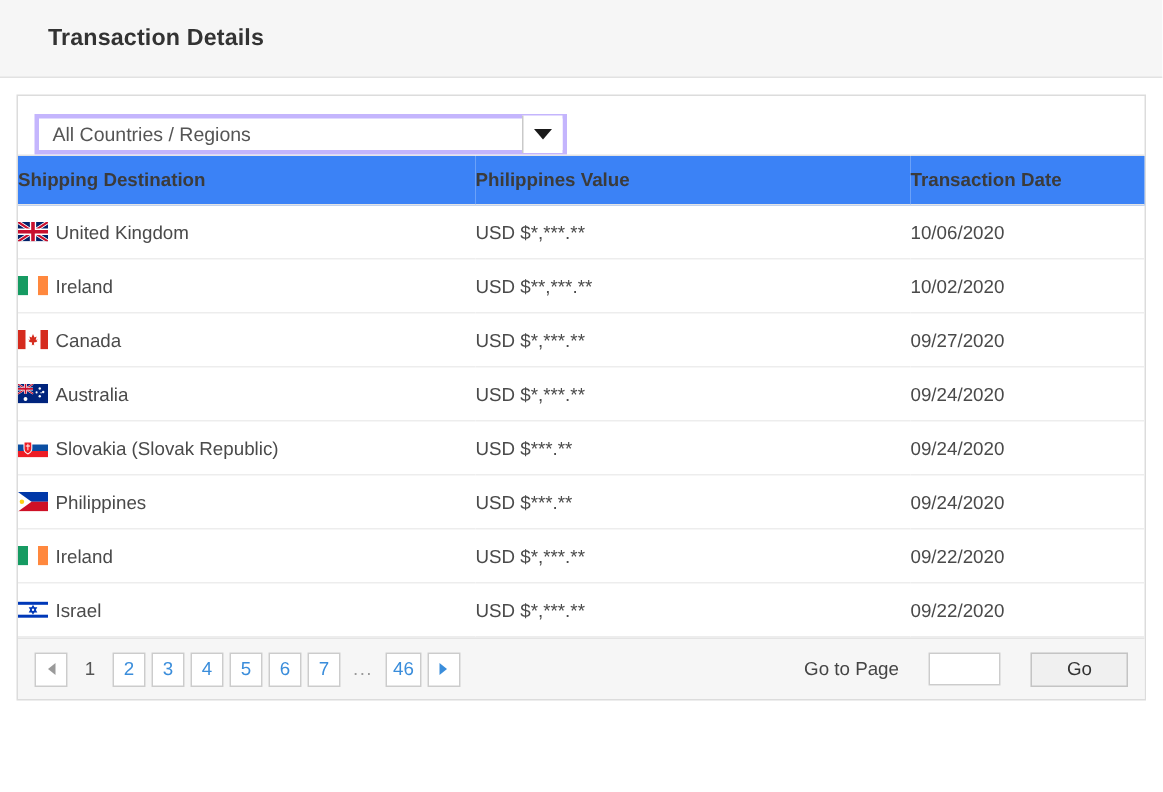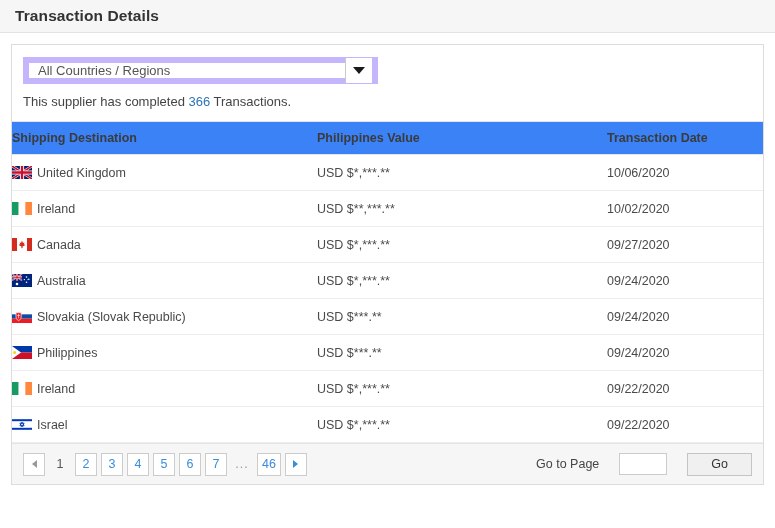--- a/index.html
+++ b/index.html
@@ -11,26 +11,26 @@
     width: 775px;
     height: 528px;
     font-family: "Liberation Sans", sans-serif;
     font-size: 13px;
     color: #333333;
     overflow: hidden;
   }
 
   
   .page-header {
-    height: 33px;
+    height: 52px;
     background: #f6f6f6;
     border-bottom: 1px solid #e2e2e2;
     display: flex;
     align-items: center;
-    padding-left: 15px;
+    padding-left: 32px;
     box-sizing: border-box;
   }
   .page-header-title {
     font-size: 15.5px;
     font-weight: bold;
     color: #333333;
     letter-spacing: 0.1px;
   }
 
   
@@ -43,21 +43,21 @@
   }
 
   
   .filter-area {
     padding: 12px 11px 0 11px;
   }
   .select-wrap {
     position: relative;
     width: 355px;
     height: 27px;
-    border: 6px solid #c4b5fd;
+    border: 3px solid #c4b5fd;
     background: #ffffff;
     box-sizing: border-box;
     display: flex;
     align-items: center;
   }
   .select-value {
     padding-left: 9px;
     font-size: 13px;
     color: #555555;
     flex: 1;
@@ -252,23 +252,20 @@
 <div class="card">
 
   <div class="filter-area">
     <div class="select-wrap">
       <span class="select-value">All Countries / Regions</span>
       <span class="select-arrow-btn">
         <span class="caret-down"></span>
       </span>
     </div>
 
-    <div class="completed-line">
-      <span>This supplier has completed </span><span class="completed-count">366</span><span> Transactions.</span>
-    </div>
   </div>
 
   <table class="txn-table">
     <colgroup>
       <col class="col-dest">
         <col class="col-value">
         <col class="col-date">
     </colgroup>
     <thead>
       <tr>

